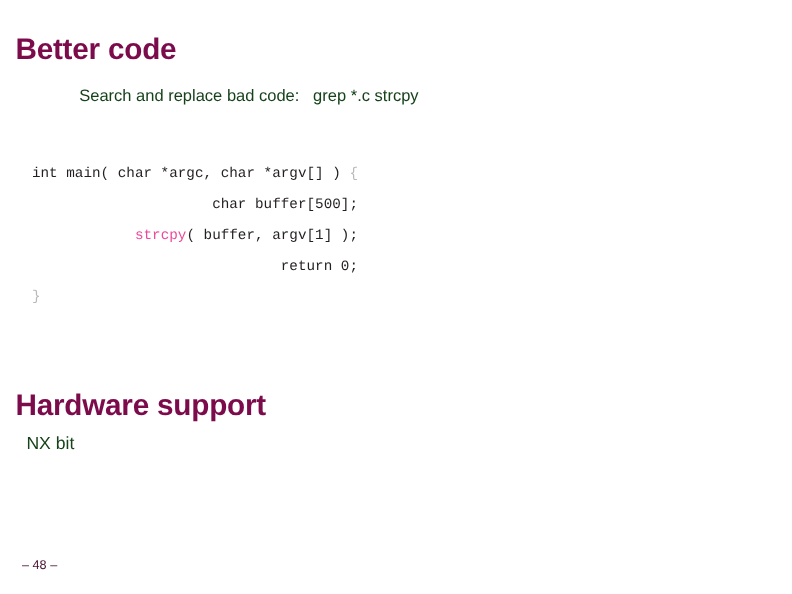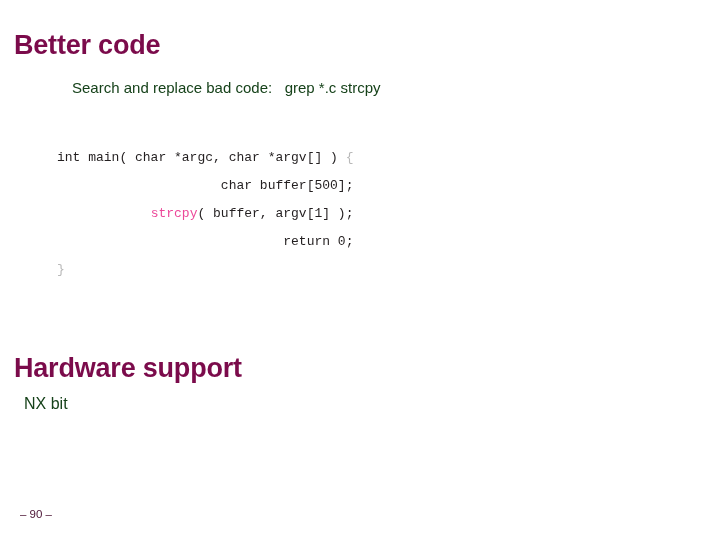--- a/index.html
+++ b/index.html
@@ -55,21 +55,20 @@
     top: 144px;
     font-family: "Liberation Mono", "DejaVu Sans Mono", monospace;
     font-size: 13px;
     line-height: 28px;
     color: #231f20;
     white-space: pre;
   }
   .code-line {
     white-space: pre;
     height: 28px;
-    margin-left: 28px;
   }
   .code-indent { padding-left: 31px; text-align: right; }
   .tok-brace { color: #b9b9b9; }
   .tok-strcpy { color: #ec4899; }
 
   
   .nx-bit {
     position: absolute;
     left: 24px;
     top: 395px;
@@ -111,15 +110,15 @@
 
   <div class="green-line">Search and replace bad code:   grep *.c strcpy</div>
 
   <div class="code-block"><div class="code-line"><span>int main( char *argc, char *argv[] ) </span><span class="tok-brace">{</span></div><div class="code-line code-indent"><span>char buffer[500];</span></div><div class="code-line code-indent"><span class="tok-strcpy">strcpy</span><span>( buffer, argv[1] );</span></div><div class="code-line code-indent"><span>return 0;</span></div><div class="code-line"><span class="tok-brace">}</span></div></div>
 
   <h2 class="slide-title" id="title-hardware-support">Hardware support</h2>
 
   <div class="nx-bit">NX bit</div>
 
 
-  <div class="footer-page">– 90 –</div>
+  <div class="footer-page">– 48 –</div>
 
 </div>
 
 </body></html>

